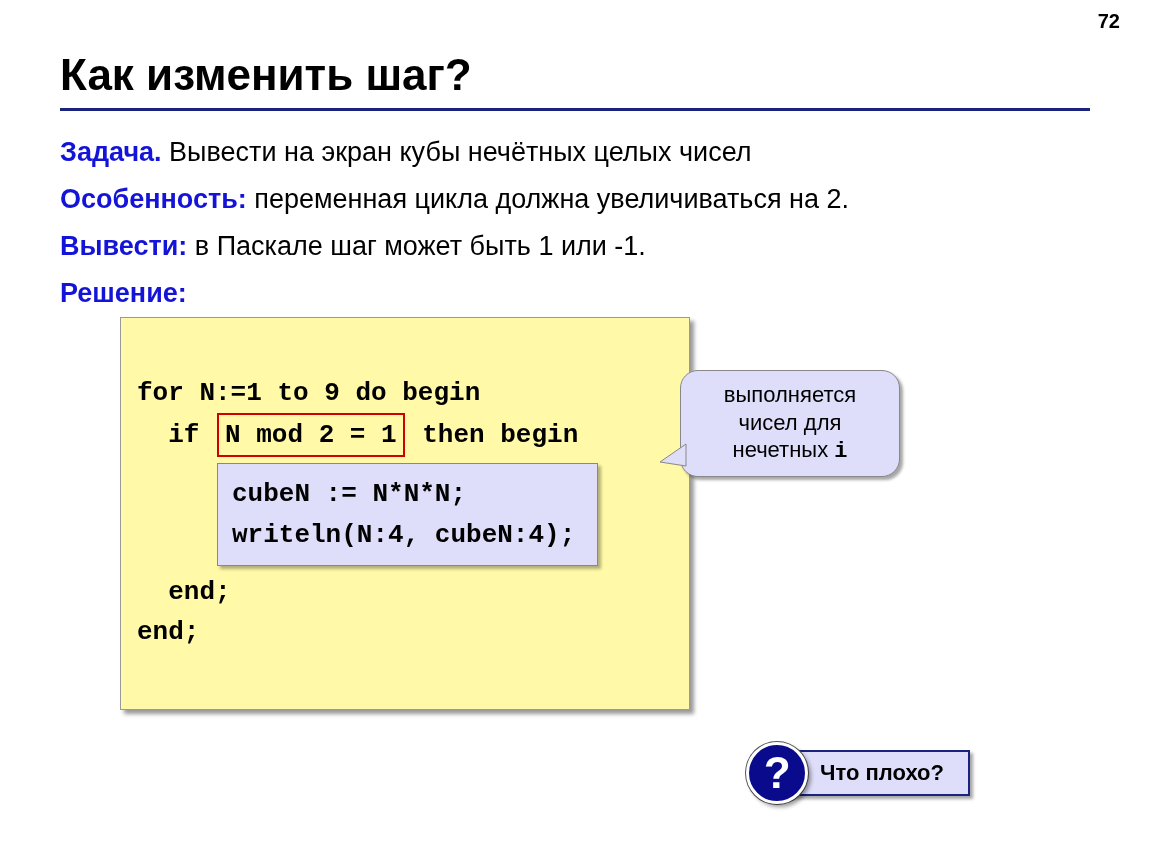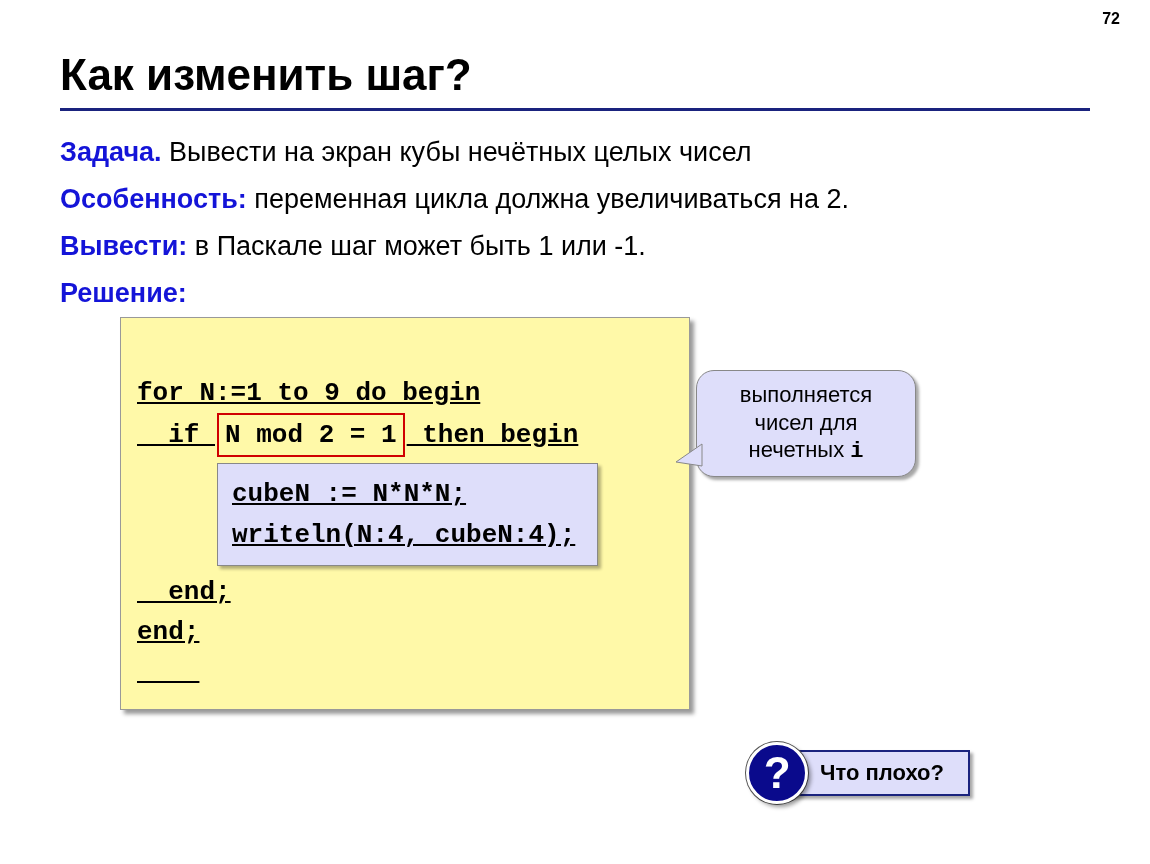--- a/index.html
+++ b/index.html
@@ -12,21 +12,21 @@
     position: relative;
     width: 1150px;
     height: 864px;
     background: #ffffff;
     padding: 40px 60px 60px 60px;
   }
   .page-num {
     position: absolute;
     top: 10px; right: 30px;
     font-weight: bold;
-    font-size: 16px;
+    font-size: 20px;
     color: #000;
   }
   .title {
     font-size: 44px;
     font-weight: bold;
     color: #000;
     margin: 10px 0 8px 0;
   }
   .rule {
     height: 3px;
@@ -53,21 +53,20 @@
     background: #fff9a8;
     border: 1px solid #999;
     box-shadow: 4px 4px 4px rgba(0,0,0,0.4);
     padding: 14px 16px 16px 16px;
     font-family: "Courier New", Courier, monospace;
     font-size: 26px;
     font-weight: bold;
     color: #000;
     line-height: 1.55;
     white-space: pre;
-    text-decoration: underline;
   }
   .mod-box {
     display: inline-block;
     border: 2px solid #d00000;
     padding: 0 6px;
     margin: 0 2px;
   }
   .inner-card {
     background: #dedefa;
     border: 1px solid #888;
@@ -77,21 +76,21 @@
     width: 381px;
     font-family: "Courier New", Courier, monospace;
     font-size: 26px;
     font-weight: bold;
     color: #000;
     line-height: 1.55;
     white-space: pre;
   }
   .callout {
     position: absolute;
-    left: 696px;
+    left: 680px;
     top: 370px;
     width: 220px;
   }
   .callout-box {
     background: #dedefa;
     border: 1px solid #888;
     box-shadow: 3px 3px 3px rgba(0,0,0,0.35);
     border-radius: 18px;
     padding: 10px 12px;
     text-align: center;

